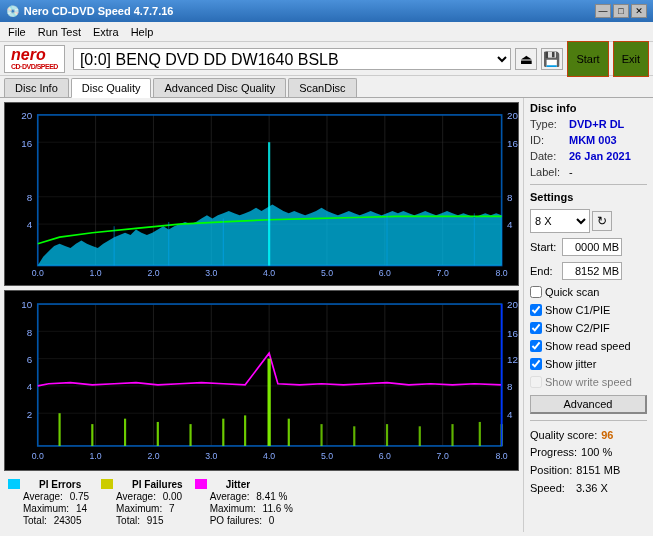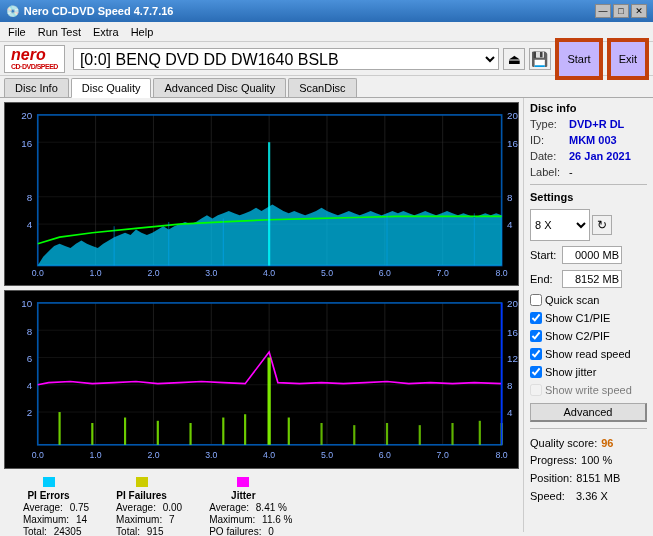--- a/index.html
+++ b/index.html
@@ -95,22 +95,22 @@
       flex: 1;
       height: 22px;
       border: 1px solid #aaa;
       background: white;
       font-size: 16px;
       padding: 1px 2px;
     }
     .toolbar-btn {
       height: 22px;
       padding: 17px 8px;
-      border: 4px solid #c2410c;
-      background: #c4b5fd;
+      border: 1px solid #c2410c;
+      background: #4d7c0f;
       font-size: 11px;
       cursor: pointer;
       display: flex;
       align-items: center;
       justify-content: center;
     }
     .toolbar-icon {
       width: 22px;
       height: 22px;
       border: 1px solid #aaa;
@@ -168,23 +168,22 @@
       padding: 4px 0 2px 4px;
       font-size: 10px;
     }
     .legend-group {
       display: flex;
       flex-direction: column;
       gap: 1px;
     }
     .legend-header {
       display: flex;
-      align-items: center;
-      gap: 3px;
-      flex-direction: column;
+      align-items: flex-start;
+      gap: 19px;
     }
     .legend-color {
       width: 12px;
       height: 10px;
       display: inline-block;
     }
     .legend-label { font-size: 10px; font-weight: bold; }
     .legend-value { font-size: 10px; padding-left: 15px; }
     .sidebar {
       width: 130px;
@@ -211,21 +210,21 @@
     .disc-info-value { color: #0000cc; font-weight: bold; }
     .disc-info-value.black { color: #000; font-weight: normal; }
     .speed-row {
       display: flex;
       align-items: center;
       gap: 2px;
       margin-top: 2px;
     }
     .speed-select {
       width: 60px;
-      height: 32px;
+      height: 24px;
       border: 1px solid #aaa;
       background: white;
       font-size: 11px;
     }
     .refresh-btn {
       width: 20px;
       height: 20px;
       border: 1px solid #aaa;
       background: #f0f0f0;
       display: flex;

